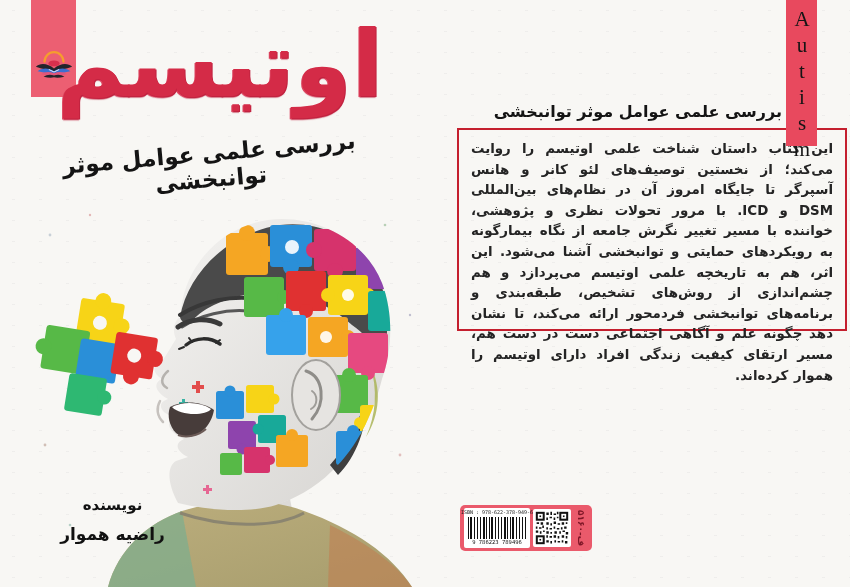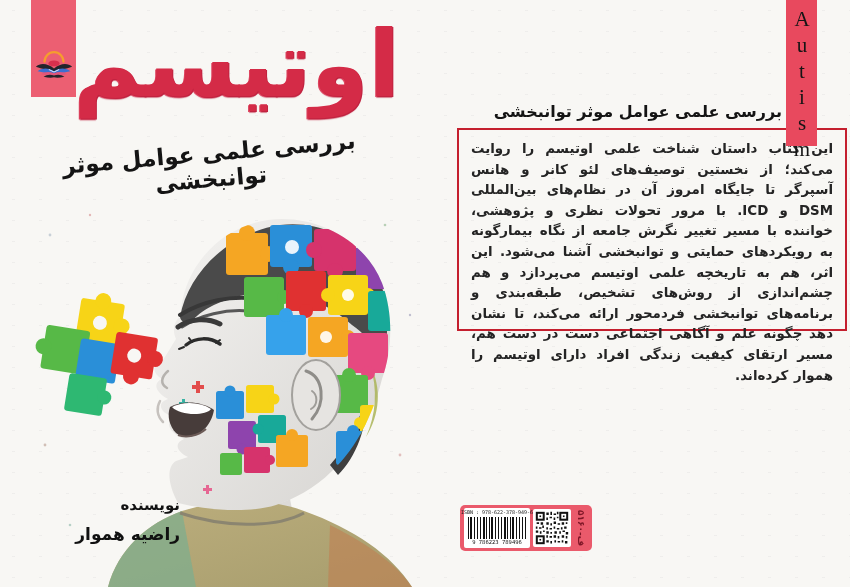--- a/index.html
+++ b/index.html
@@ -19,35 +19,35 @@
 
   
   .logo-strip{
     left:31px;top:0;width:45px;height:97px;
     background:#ec5f72;
     display:flex;align-items:flex-end;justify-content:center;
     padding-bottom:14px;box-sizing:border-box;
   }
   .front-title{
     left:40px;top:10px;width:360px;
-    direction:rtl;
+    text-align:center;direction:rtl;
     font-size:92px;line-height:1.2;font-weight:900;
     color:#d42b47;
     text-shadow:1px 1px 0 #c12340,-1px 1px 0 #dd4560,0 2px 1px rgba(190,30,60,.55);
     letter-spacing:2px;
   }
   .front-subtitle{
     left:25px;top:140px;width:370px;
     text-align:center;direction:rtl;
     font-size:23px;font-weight:800;color:#141414;
     transform:rotate(-5deg);
   }
   .author-block{
     left:45px;top:496px;width:135px;
-    text-align:right;direction:rtl;color:#111;
+    text-align:center;direction:rtl;color:#111;
   }
   .author-label{font-size:15px;font-weight:800;margin-bottom:10px;}
   .author-name{font-size:17px;font-weight:800;}
 
   
   .autism-strip{
     left:786px;top:0;width:31px;height:146px;
     background:#e8495e;z-index:3;
     display:flex;align-items:center;justify-content:center;
   }

